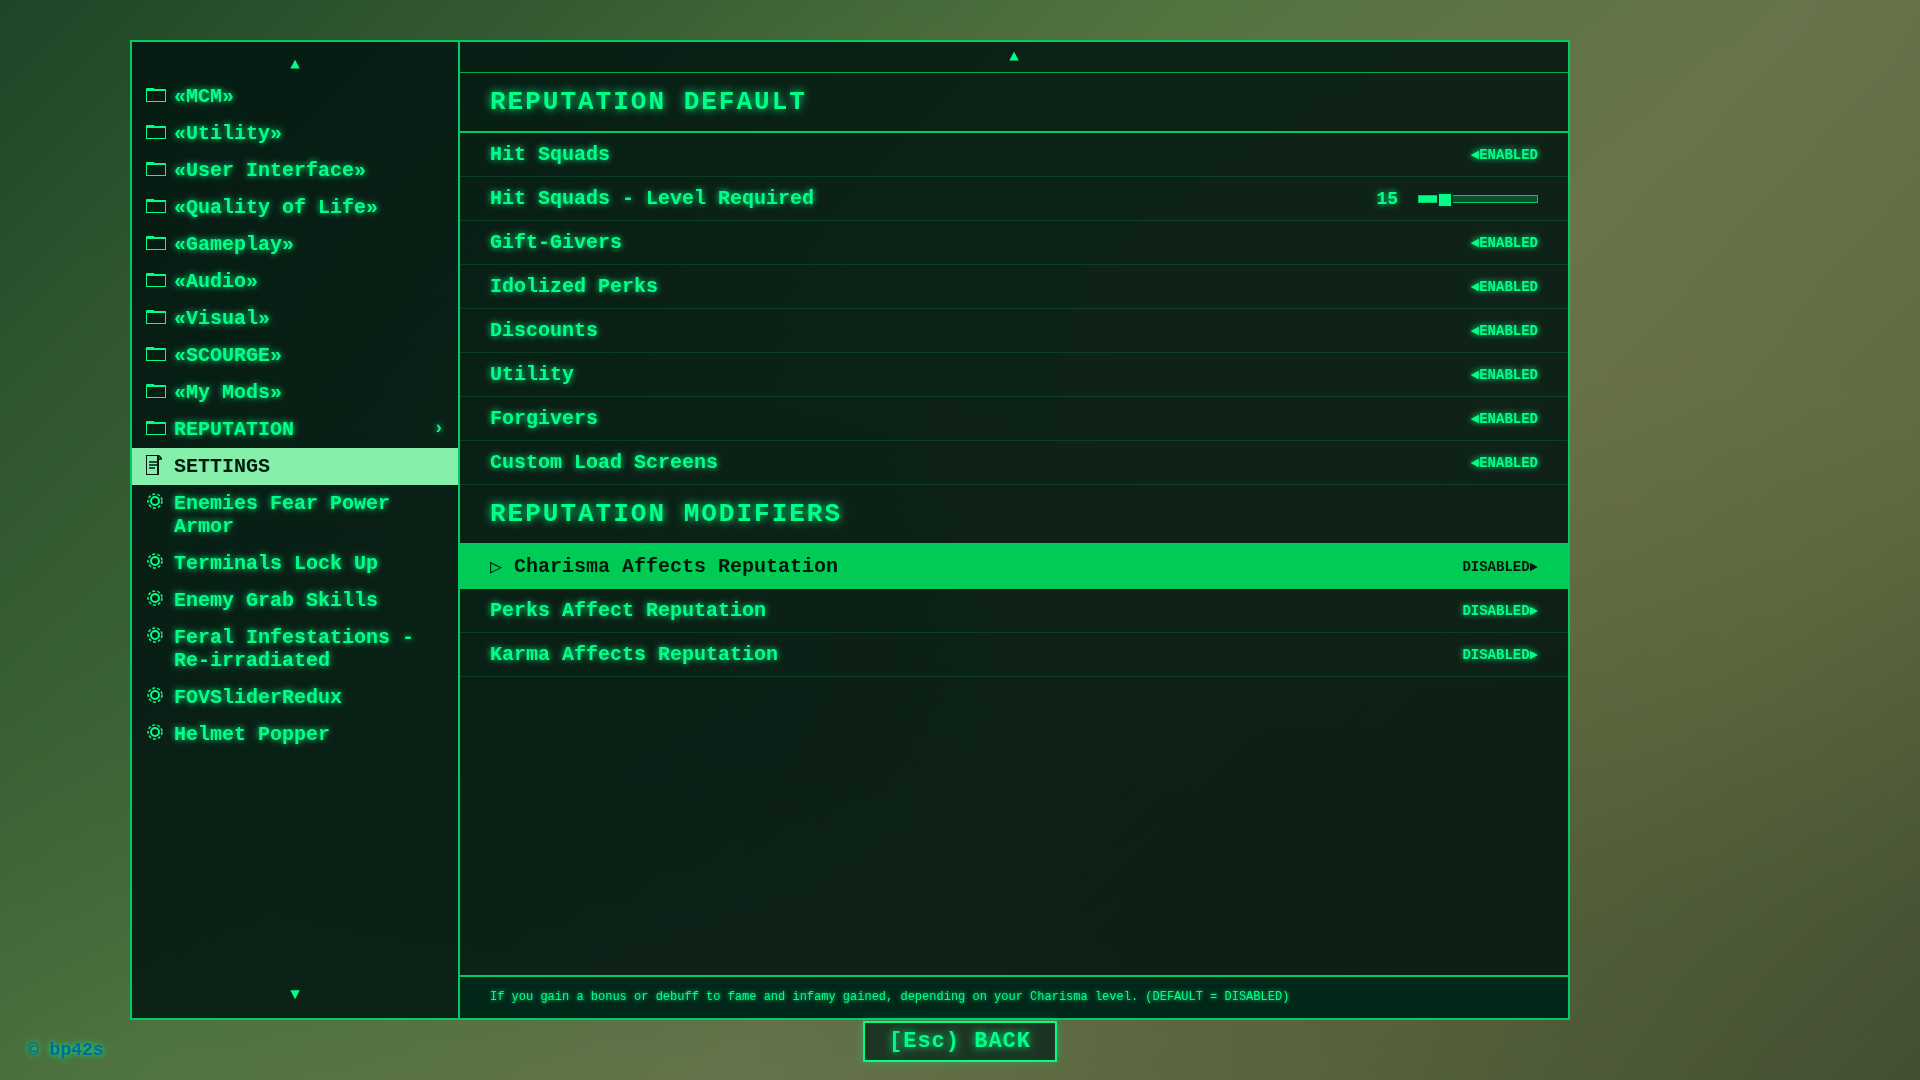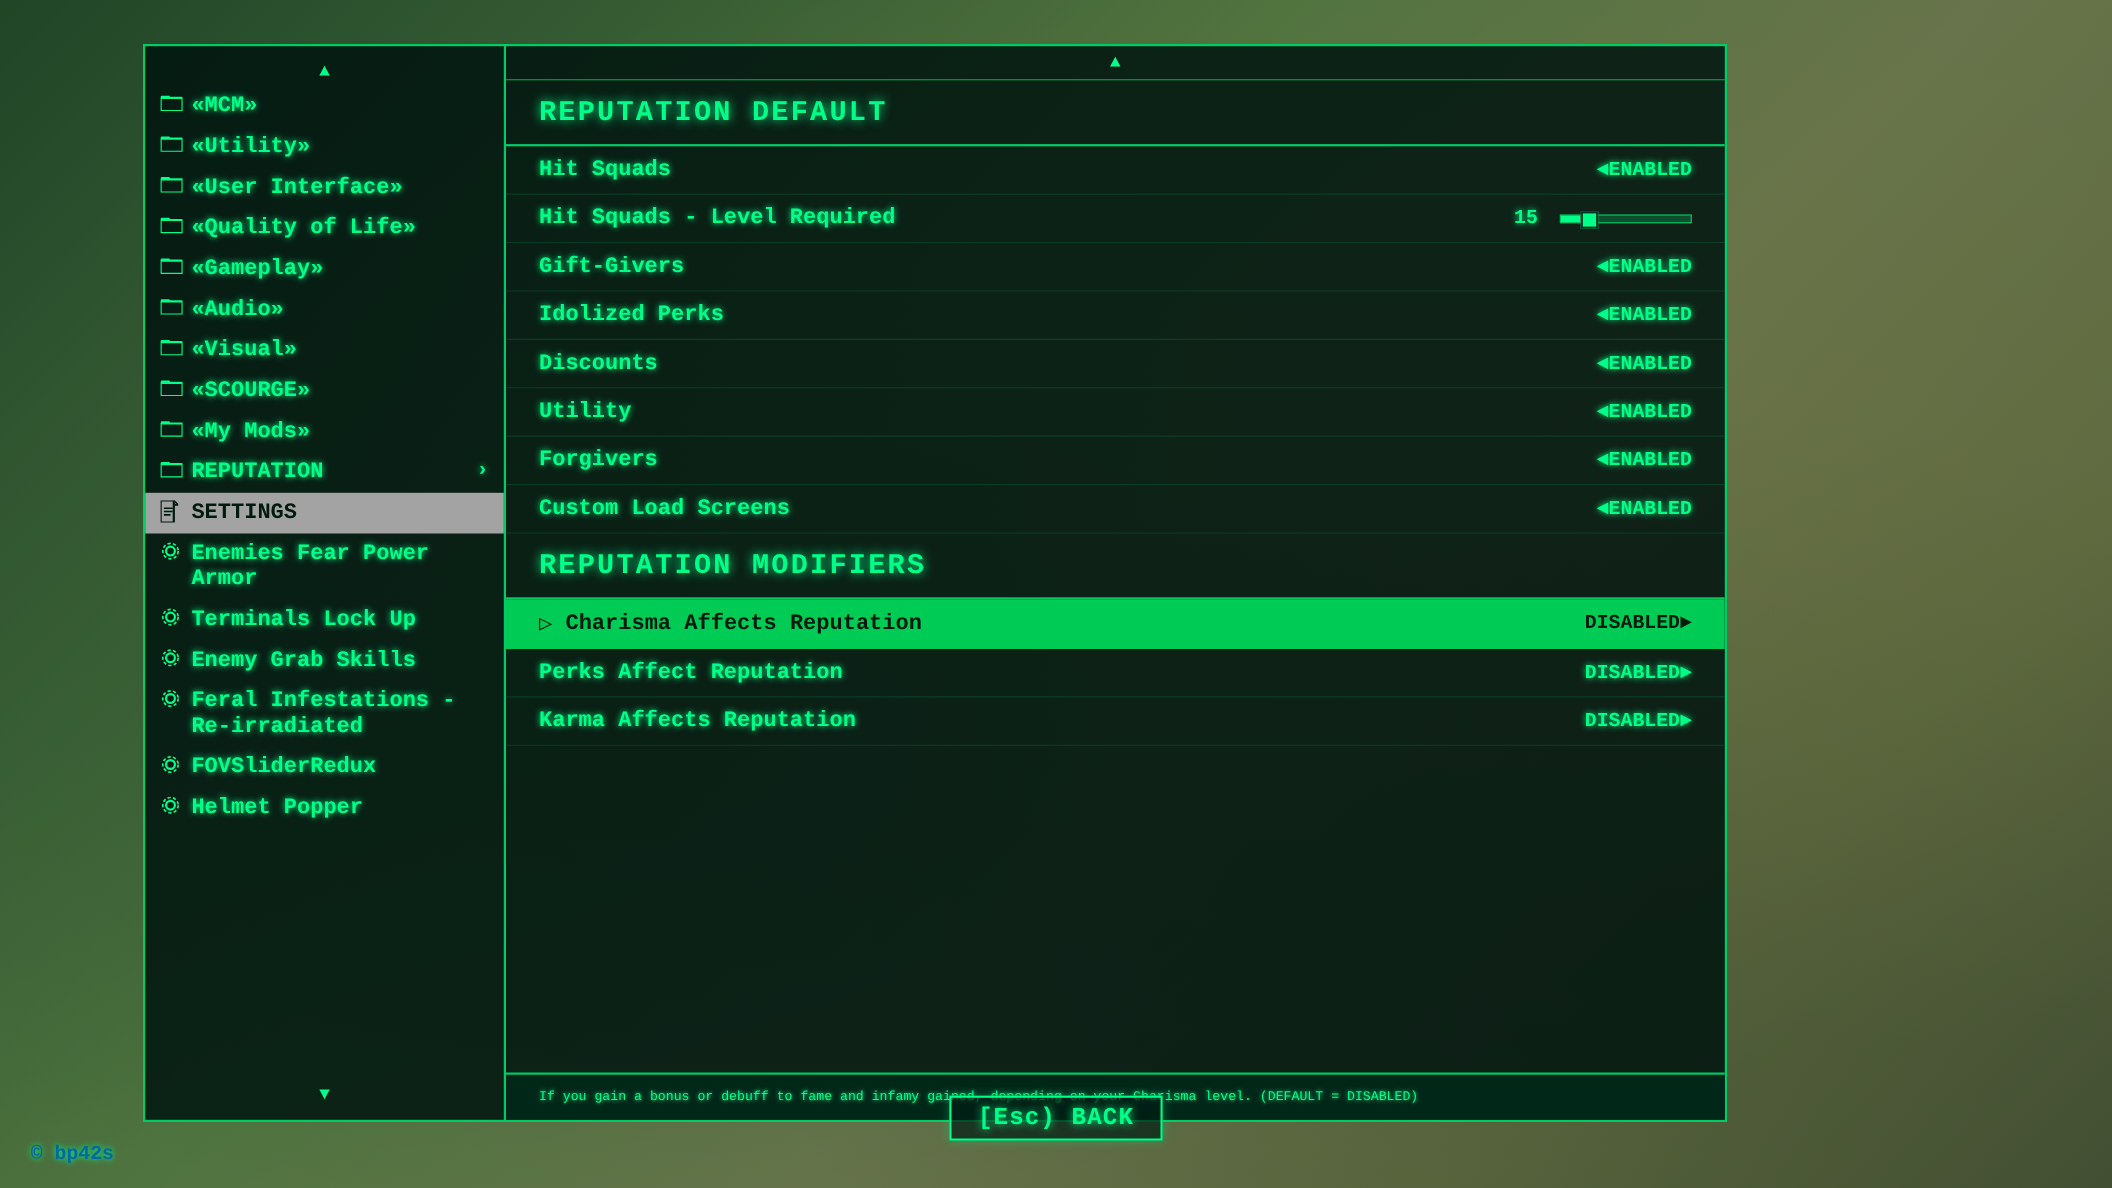--- a/index.html
+++ b/index.html
@@ -48,21 +48,21 @@
       color: #0369a1;
       font-size: 18px;
       font-weight: bold;
       z-index: 10;
       text-shadow: 0 0 6px #00ff88;
     }
 
     
     .back-button-wrap {
       position: absolute;
-      bottom: 43px;
+      bottom: 18px;
       left: 50%;
       transform: translateX(-50%);
       z-index: 10;
     }
 
     .back-button {
       color: #00ff88;
       font-size: 22px;
       font-family: 'Courier New', monospace;
       font-weight: bold;
@@ -113,21 +113,21 @@
       padding: 7px 14px;
       color: #00ff88;
       font-size: 20px;
       font-weight: bold;
       cursor: pointer;
       gap: 8px;
       text-shadow: 0 0 6px #00ff88;
     }
 
     .sidebar-item.active {
-      background: #a3a3a3;
+      background: #86efac;
       color: #001a0d;
       text-shadow: none;
     }
 
     .sidebar-item.active .item-icon {
       filter: none;
     }
 
     .sidebar-item .item-icon {
       width: 20px;
@@ -206,21 +206,21 @@
       text-shadow: 0 0 6px #00ff88;
     }
 
     .setting-row.highlighted .setting-label {
       color: #001a0d;
       text-shadow: none;
     }
 
     .setting-value {
       color: #00ff88;
-      font-size: 18px;
+      font-size: 14px;
       font-weight: bold;
       display: flex;
       align-items: center;
       gap: 4px;
       text-shadow: 0 0 6px #00ff88;
       min-width: 160px;
       justify-content: flex-end;
       text-align: right;
     }
 

